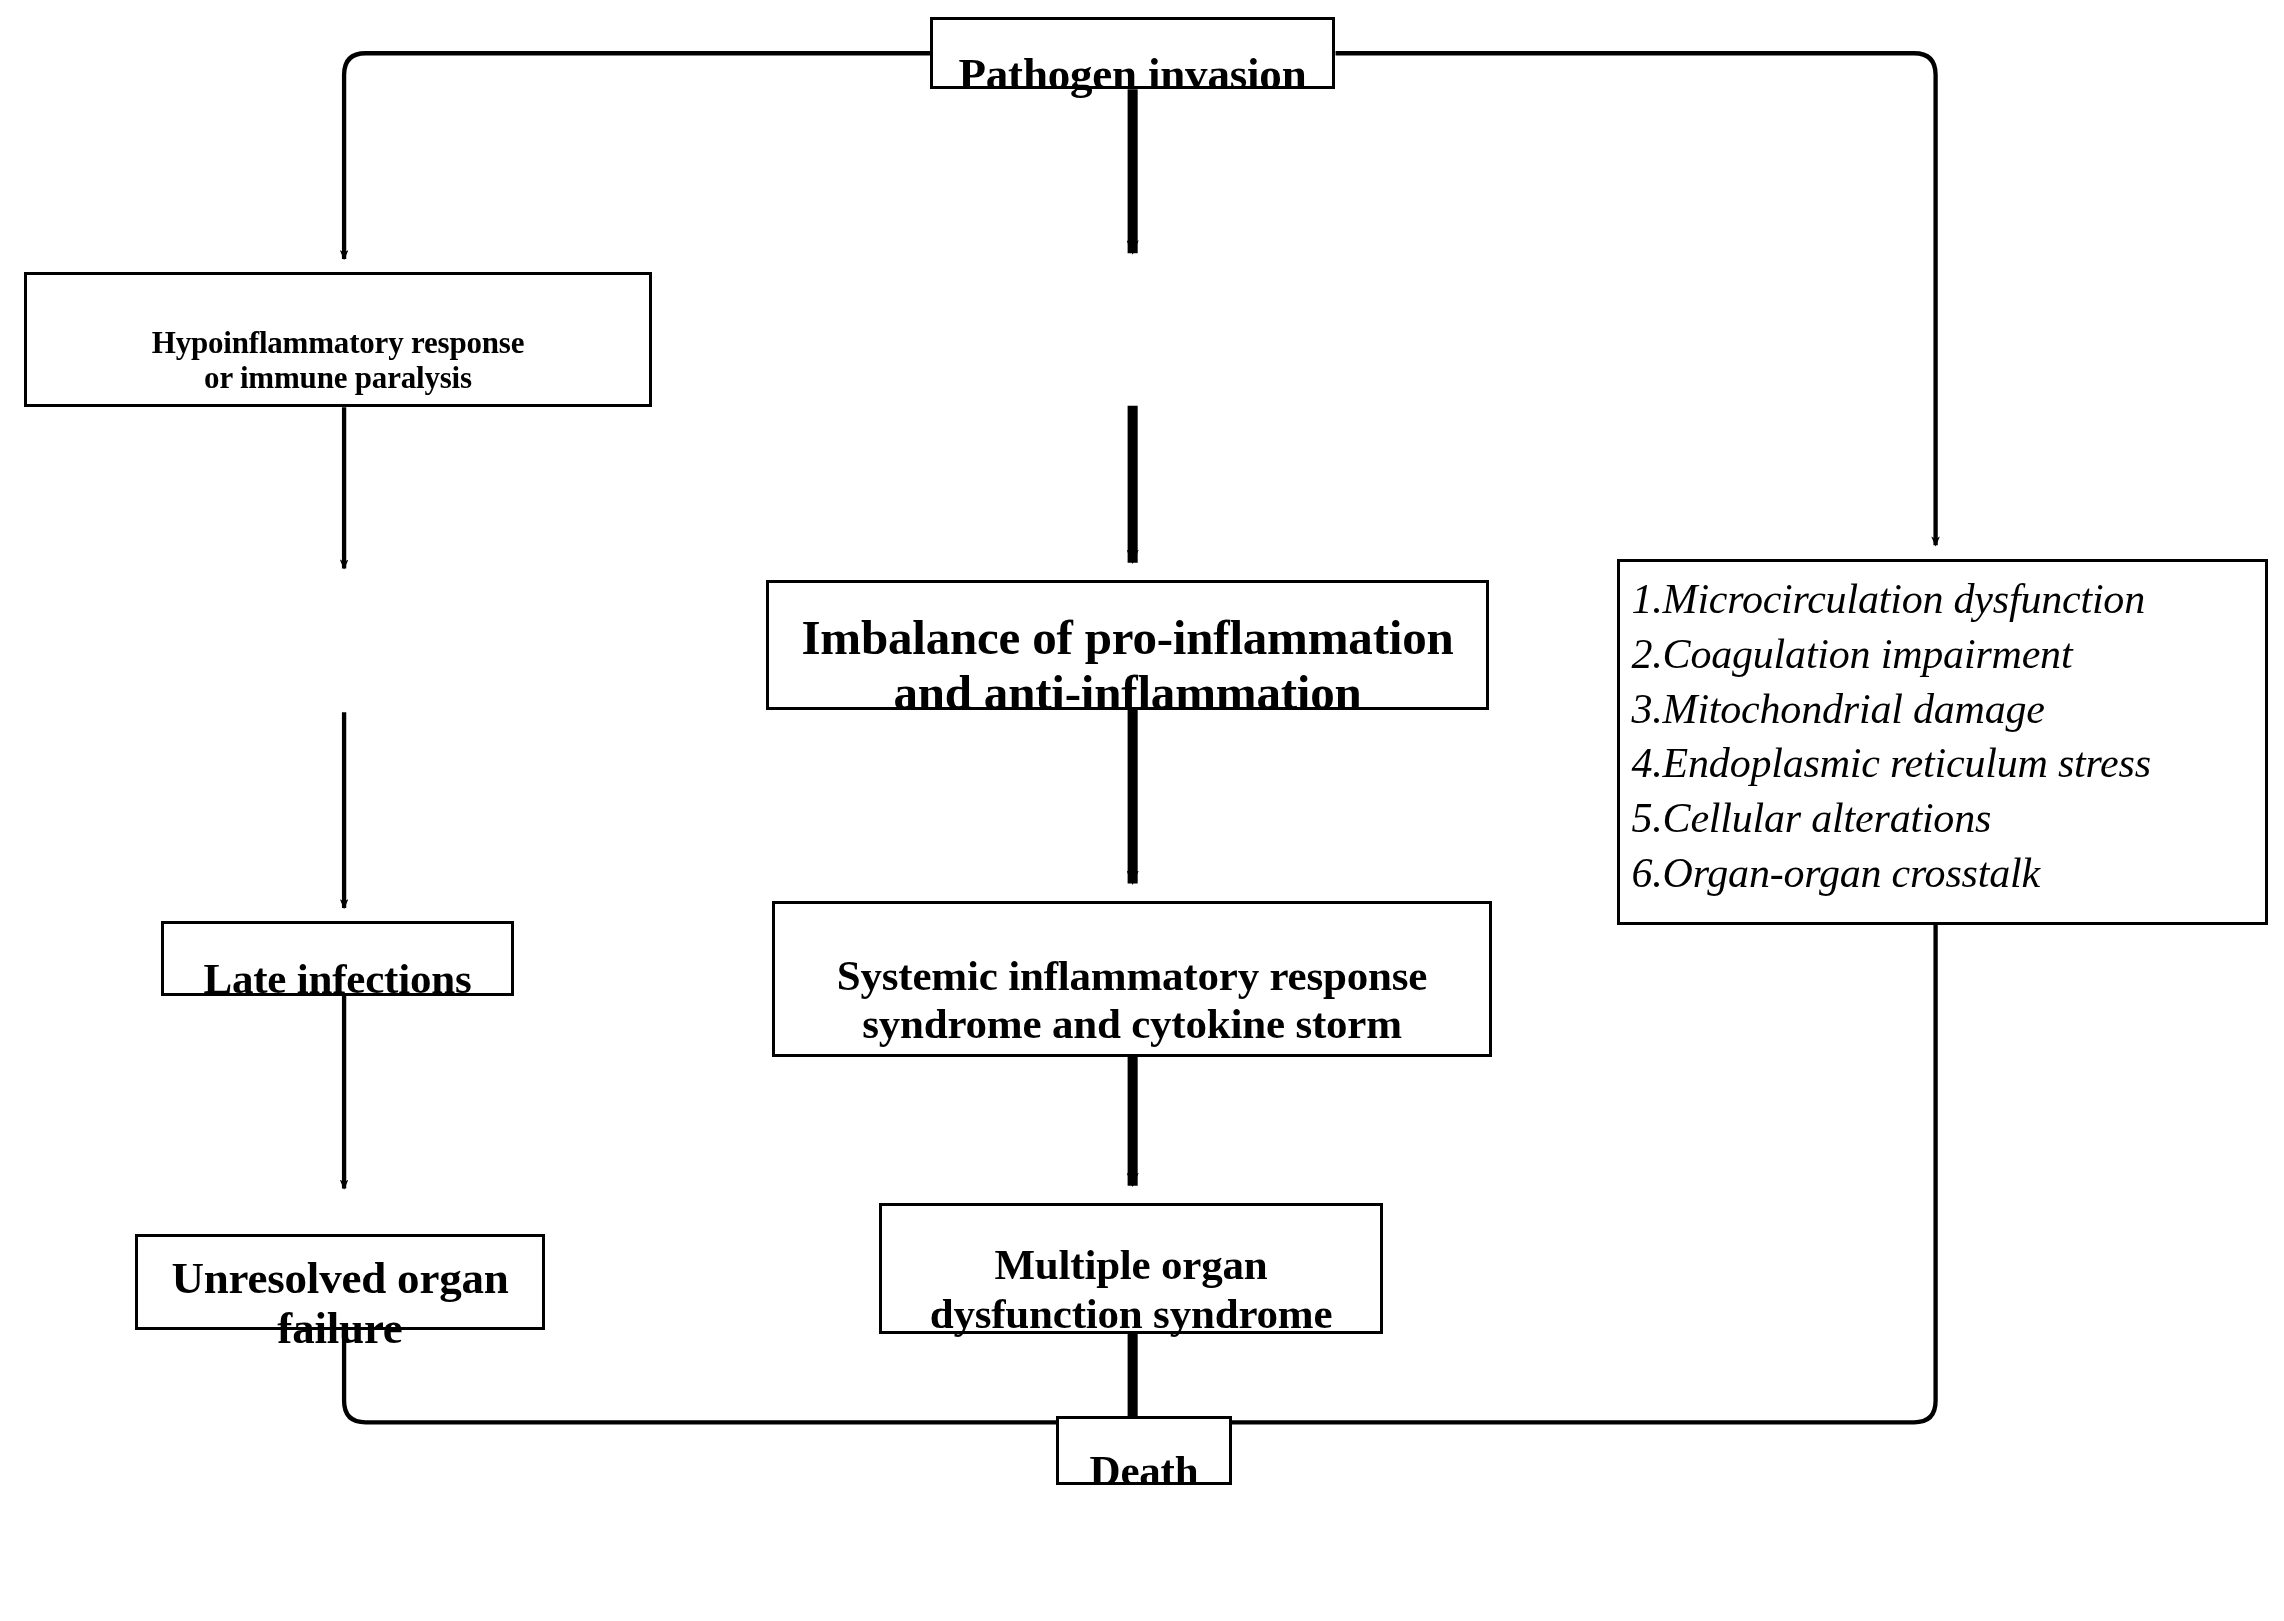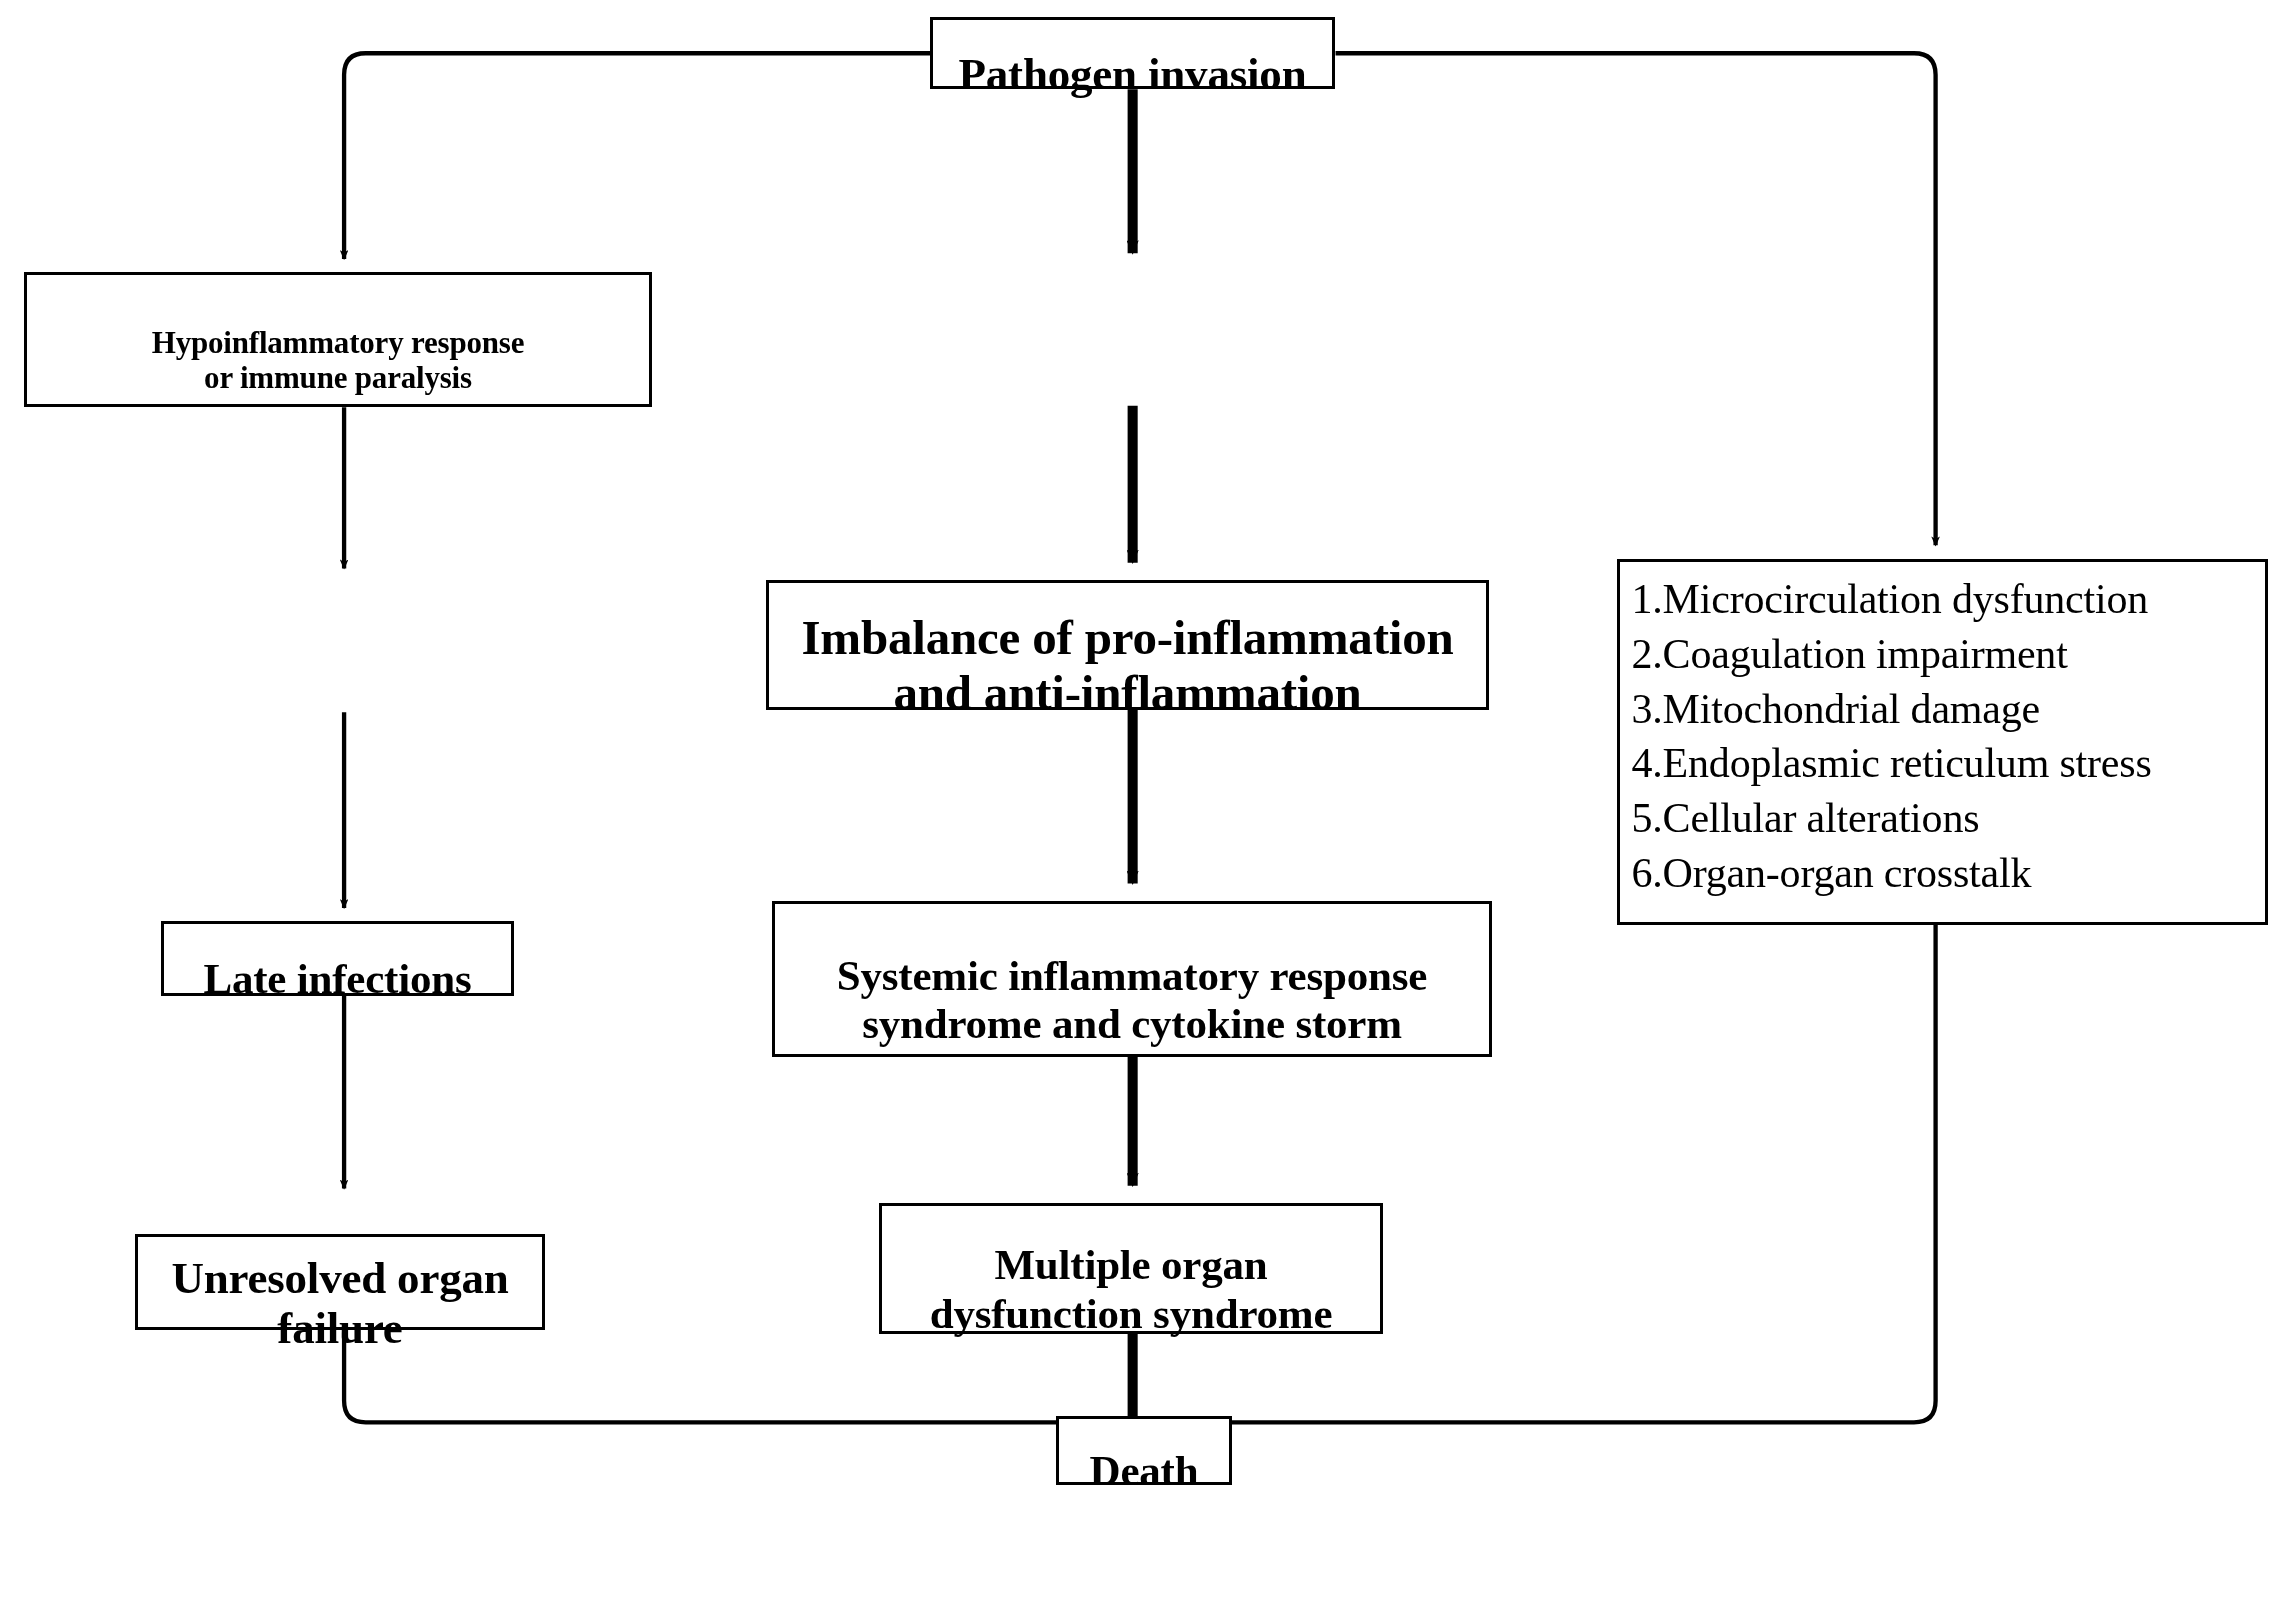--- a/index.html
+++ b/index.html
@@ -42,21 +42,21 @@
   #n-list{
     left:1617px;top:559px;width:651px;height:366px;
     border:3.6px solid #000000;
     display:block;
     font-weight:normal;
     font-size:42px;
     padding:10px 0 0 11.5px;
     line-height:1.305;
     text-align:left;
   }
-  #n-list ol{list-style:none;margin:0;padding:0;}
+  #n-list ol{list-style:none;margin:0;padding:0;font-style:italic;}
   #n-list li{white-space:nowrap;}
 </style>
 </head>
 <body>
 
 <div id="root">
 
   <svg id="wires" viewBox="0 0 3174 2253" xmlns="http://www.w3.org/2000/svg">
     <defs>
       <marker id="arrowThin" viewBox="0 0 14 12" refX="12.4" refY="6" markerWidth="14" markerHeight="12" orient="auto-start-reverse" markerUnits="userSpaceOnUse">

